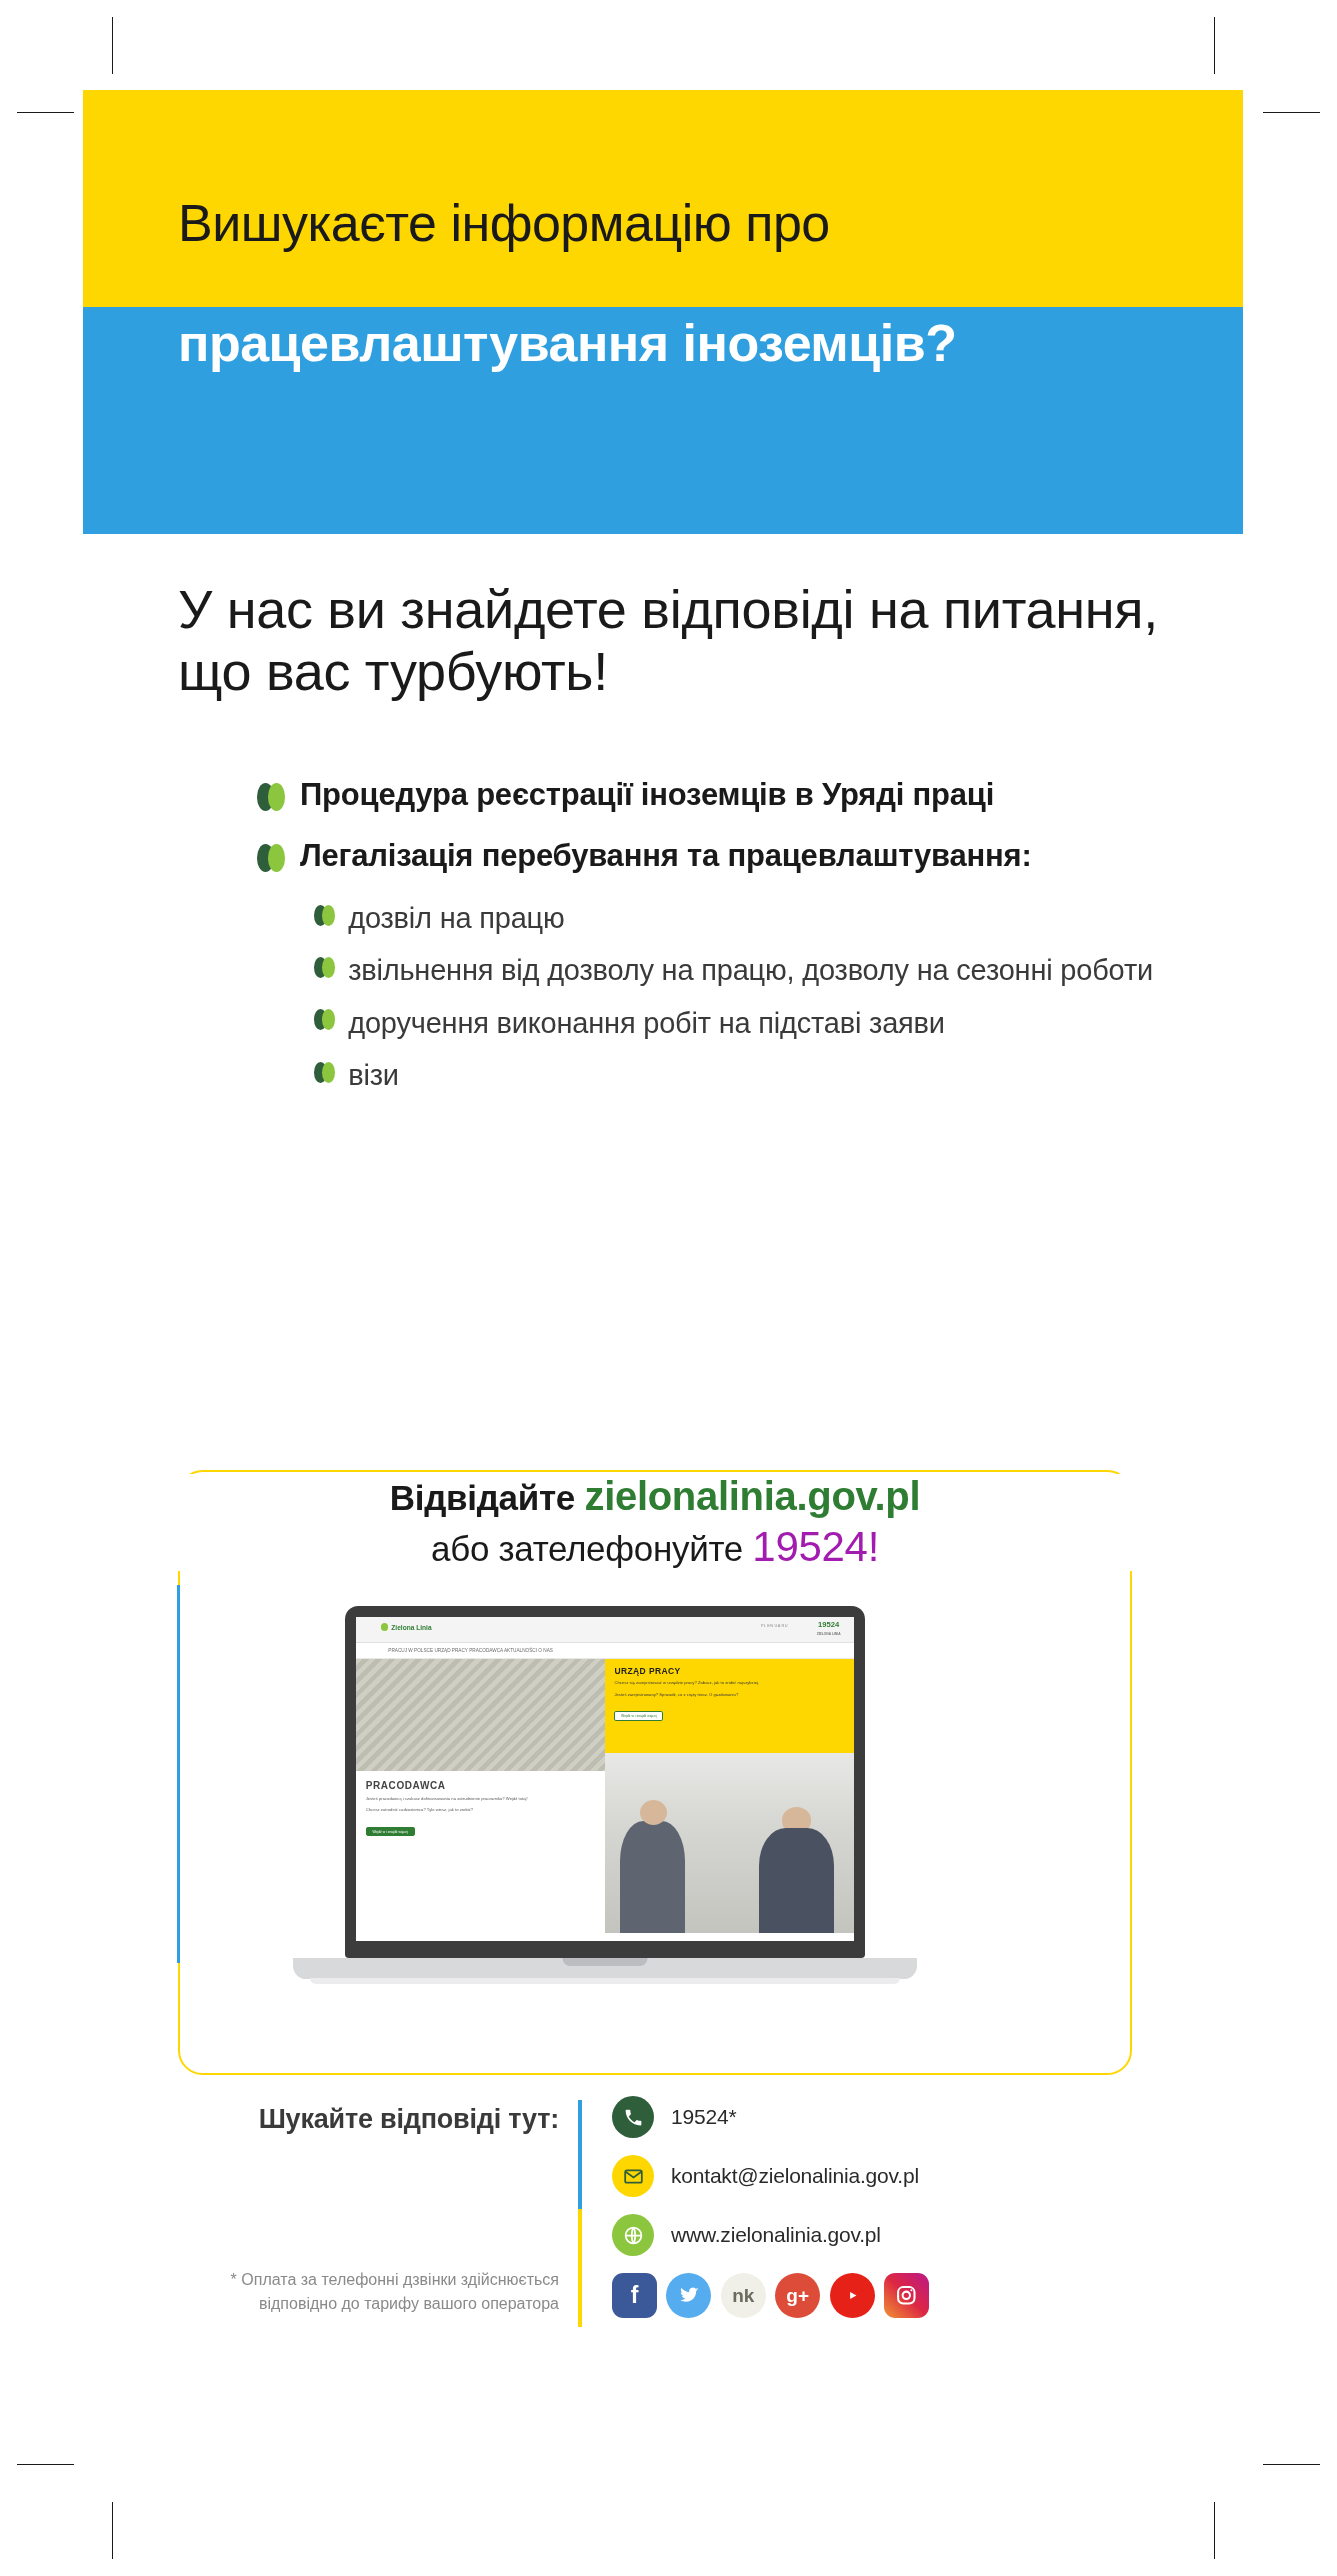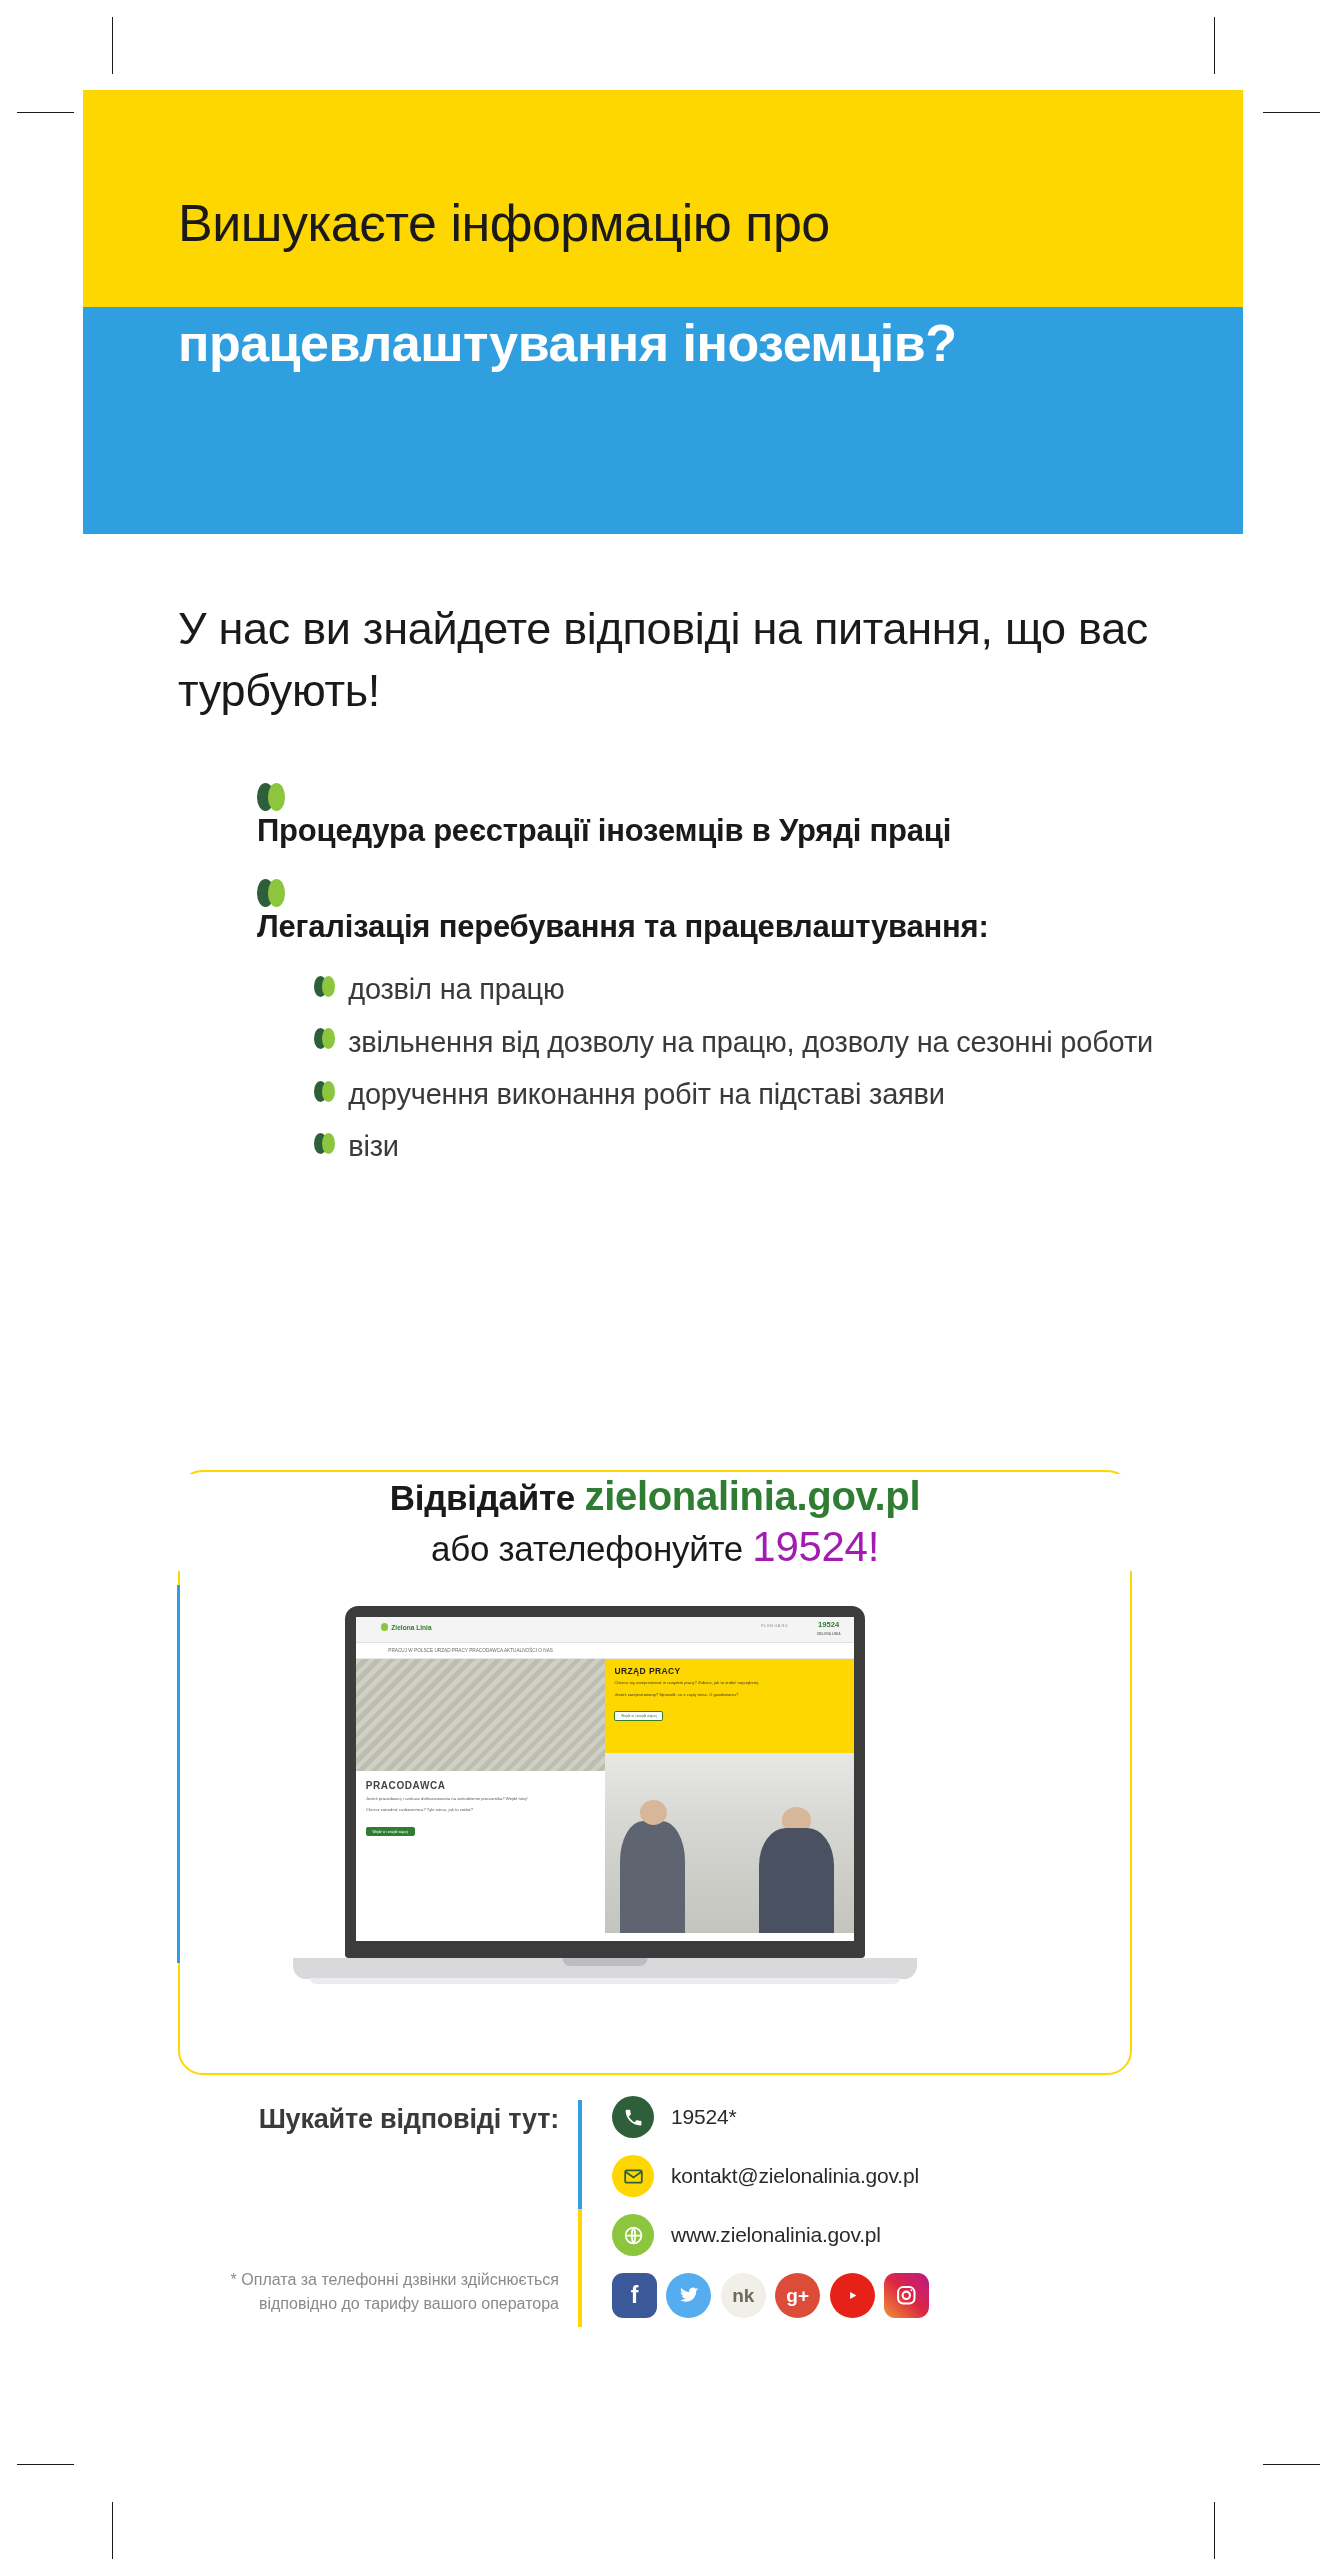--- a/index.html
+++ b/index.html
@@ -60,42 +60,42 @@
     line-height: 62px;
     color: #ffffff;
     font-weight: 700;
     letter-spacing: -0.5px;
   }
 
   
   .subtitle {
     position: absolute;
     left: 178px;
-    top: 598px;
+    top: 578px;
     width: 1002px;
-    font-size: 45px;
+    font-size: 54px;
     line-height: 62px;
     color: #1a1a1a;
     font-weight: 400;
     letter-spacing: -0.3px;
   }
 
   
   .list {
     position: absolute;
     left: 257px;
     top: 775px;
     width: 926px;
   }
   .li {
     display: flex;
     align-items: flex-start;
     margin-bottom: 17px;
   }
-  .li.level1 { margin-bottom: 21px; flex-direction: column; }
+  .li.level1 { margin-bottom: 21px; }
   .li.level2 { margin-left: 57px; margin-bottom: 9.4px; }
 
   .bullet {
     flex: 0 0 auto;
     position: relative;
     margin-top: 7.6px;
     margin-right: 15px;
   }
   .bullet.big { width: 28px; height: 28px; }
   .bullet.small { width: 21px; height: 21px; margin-top: 7.6px; margin-right: 13.2px; }

